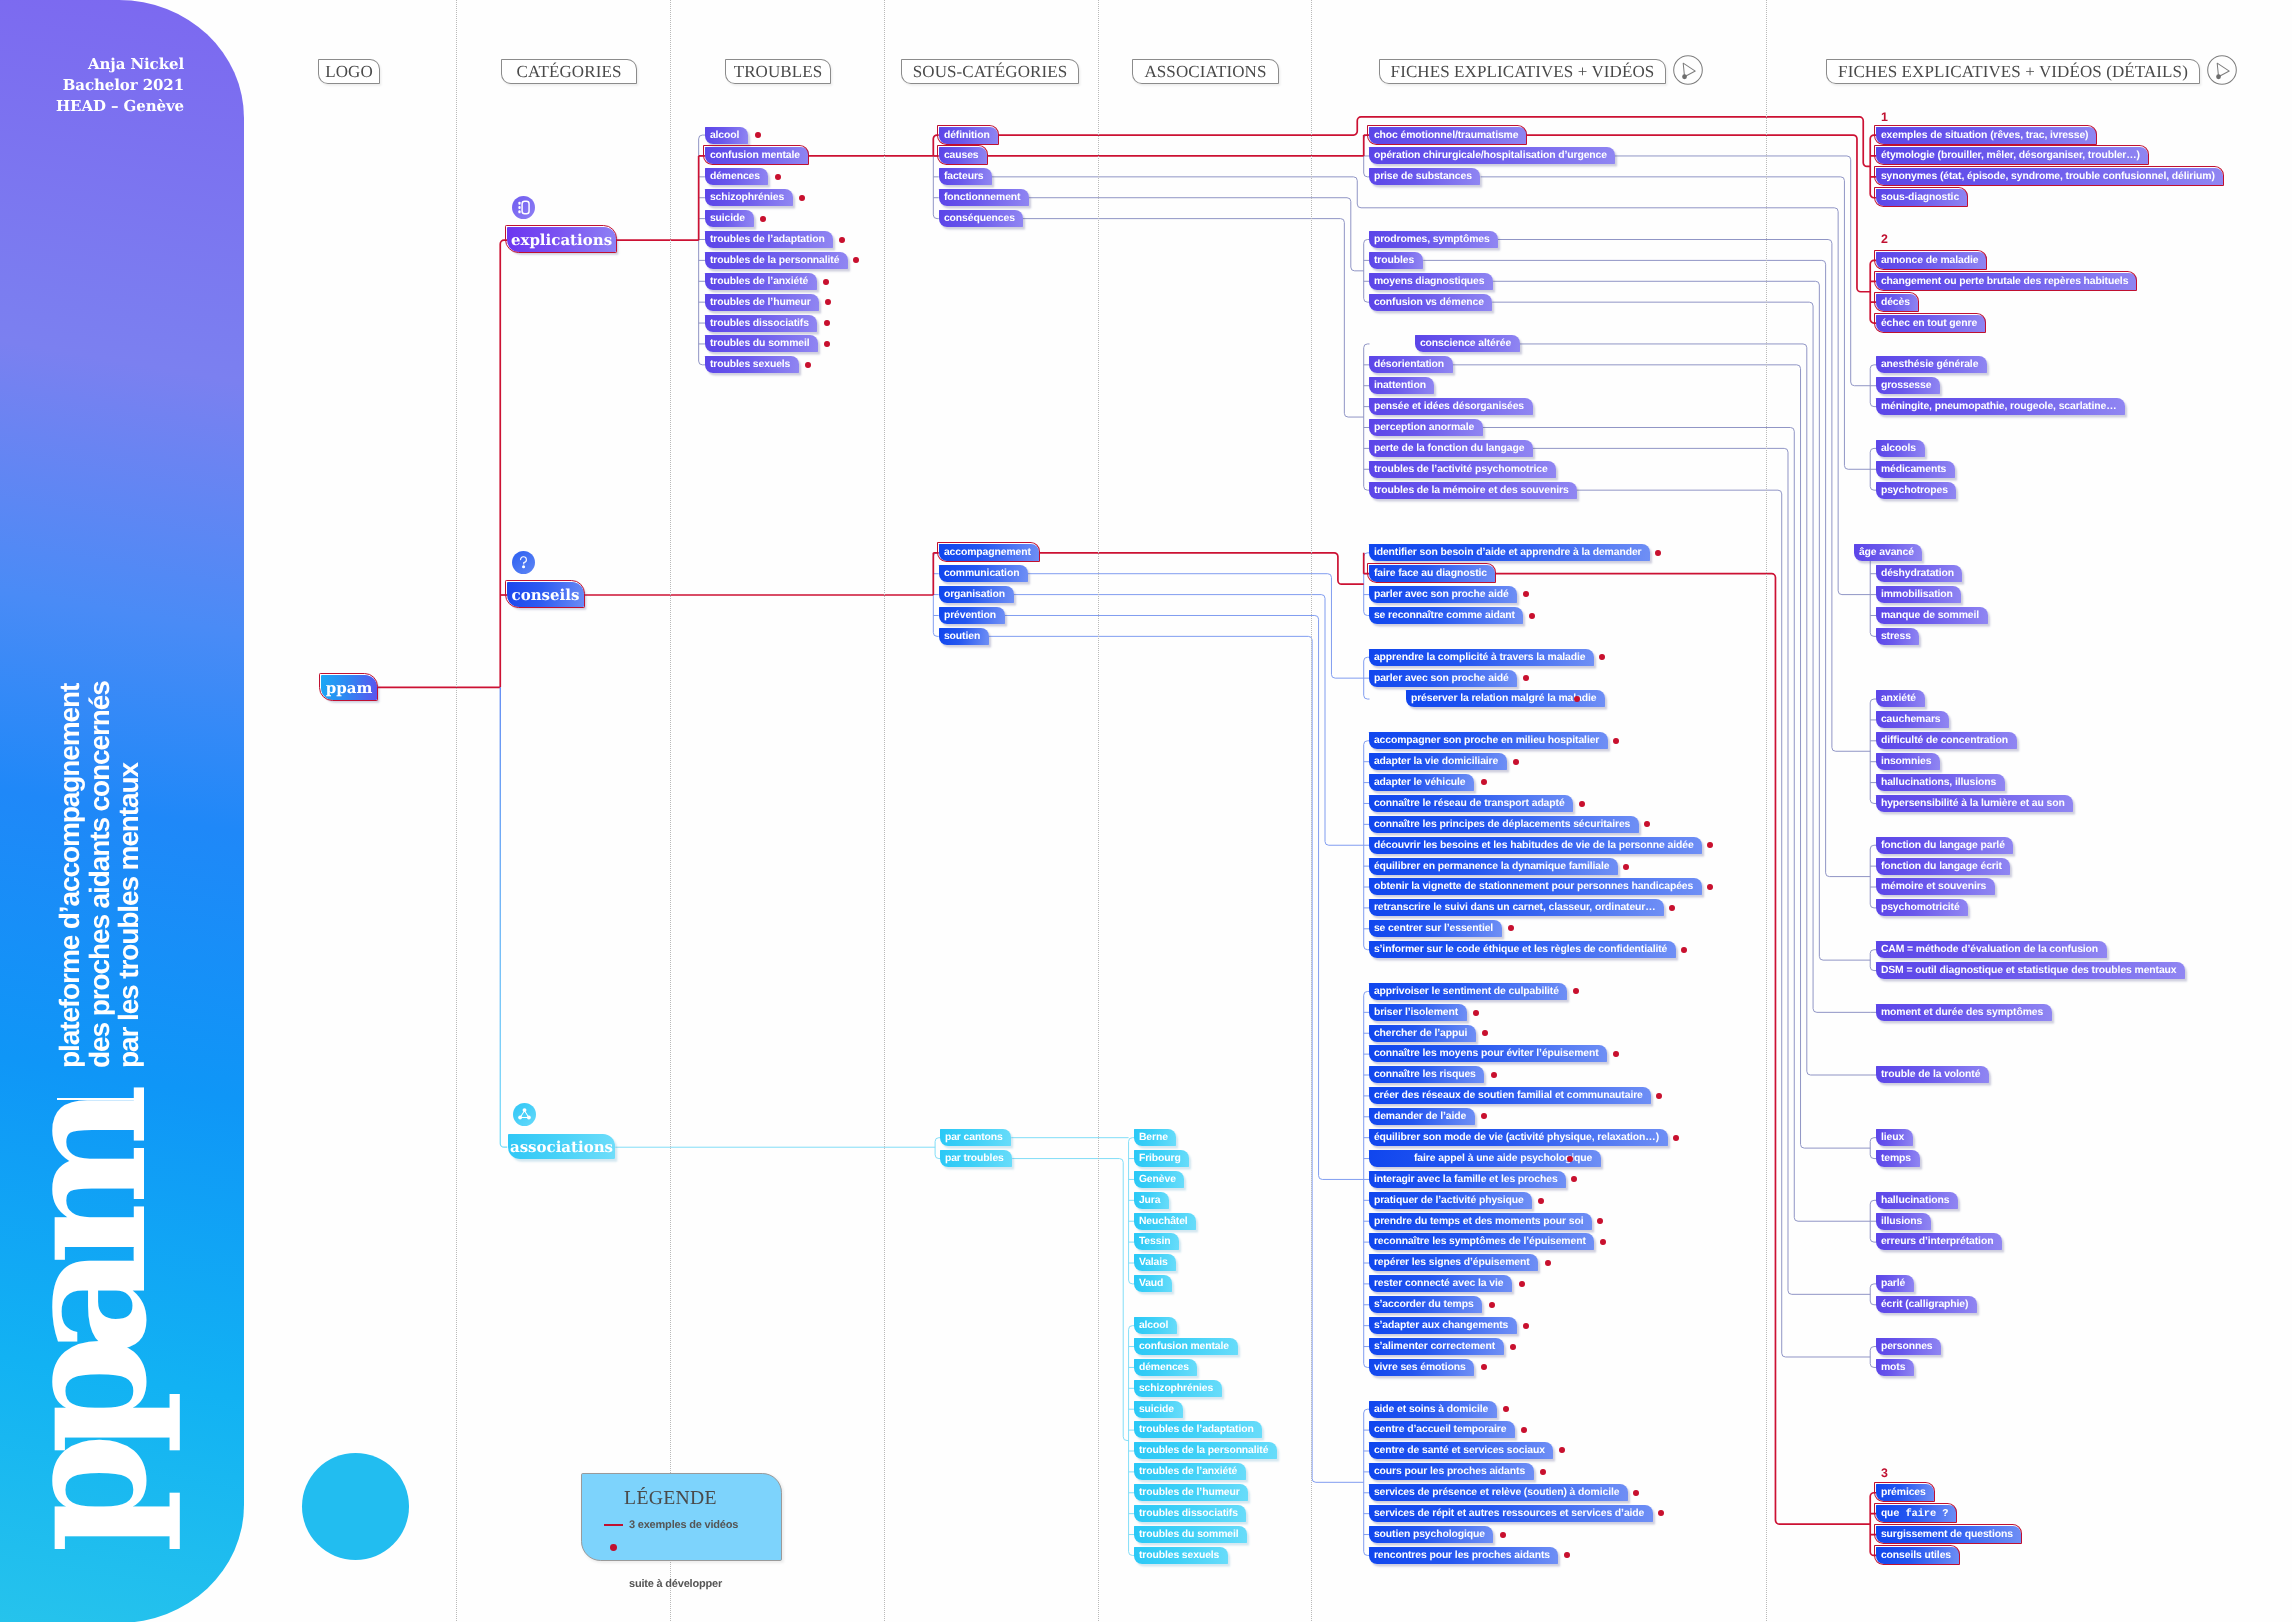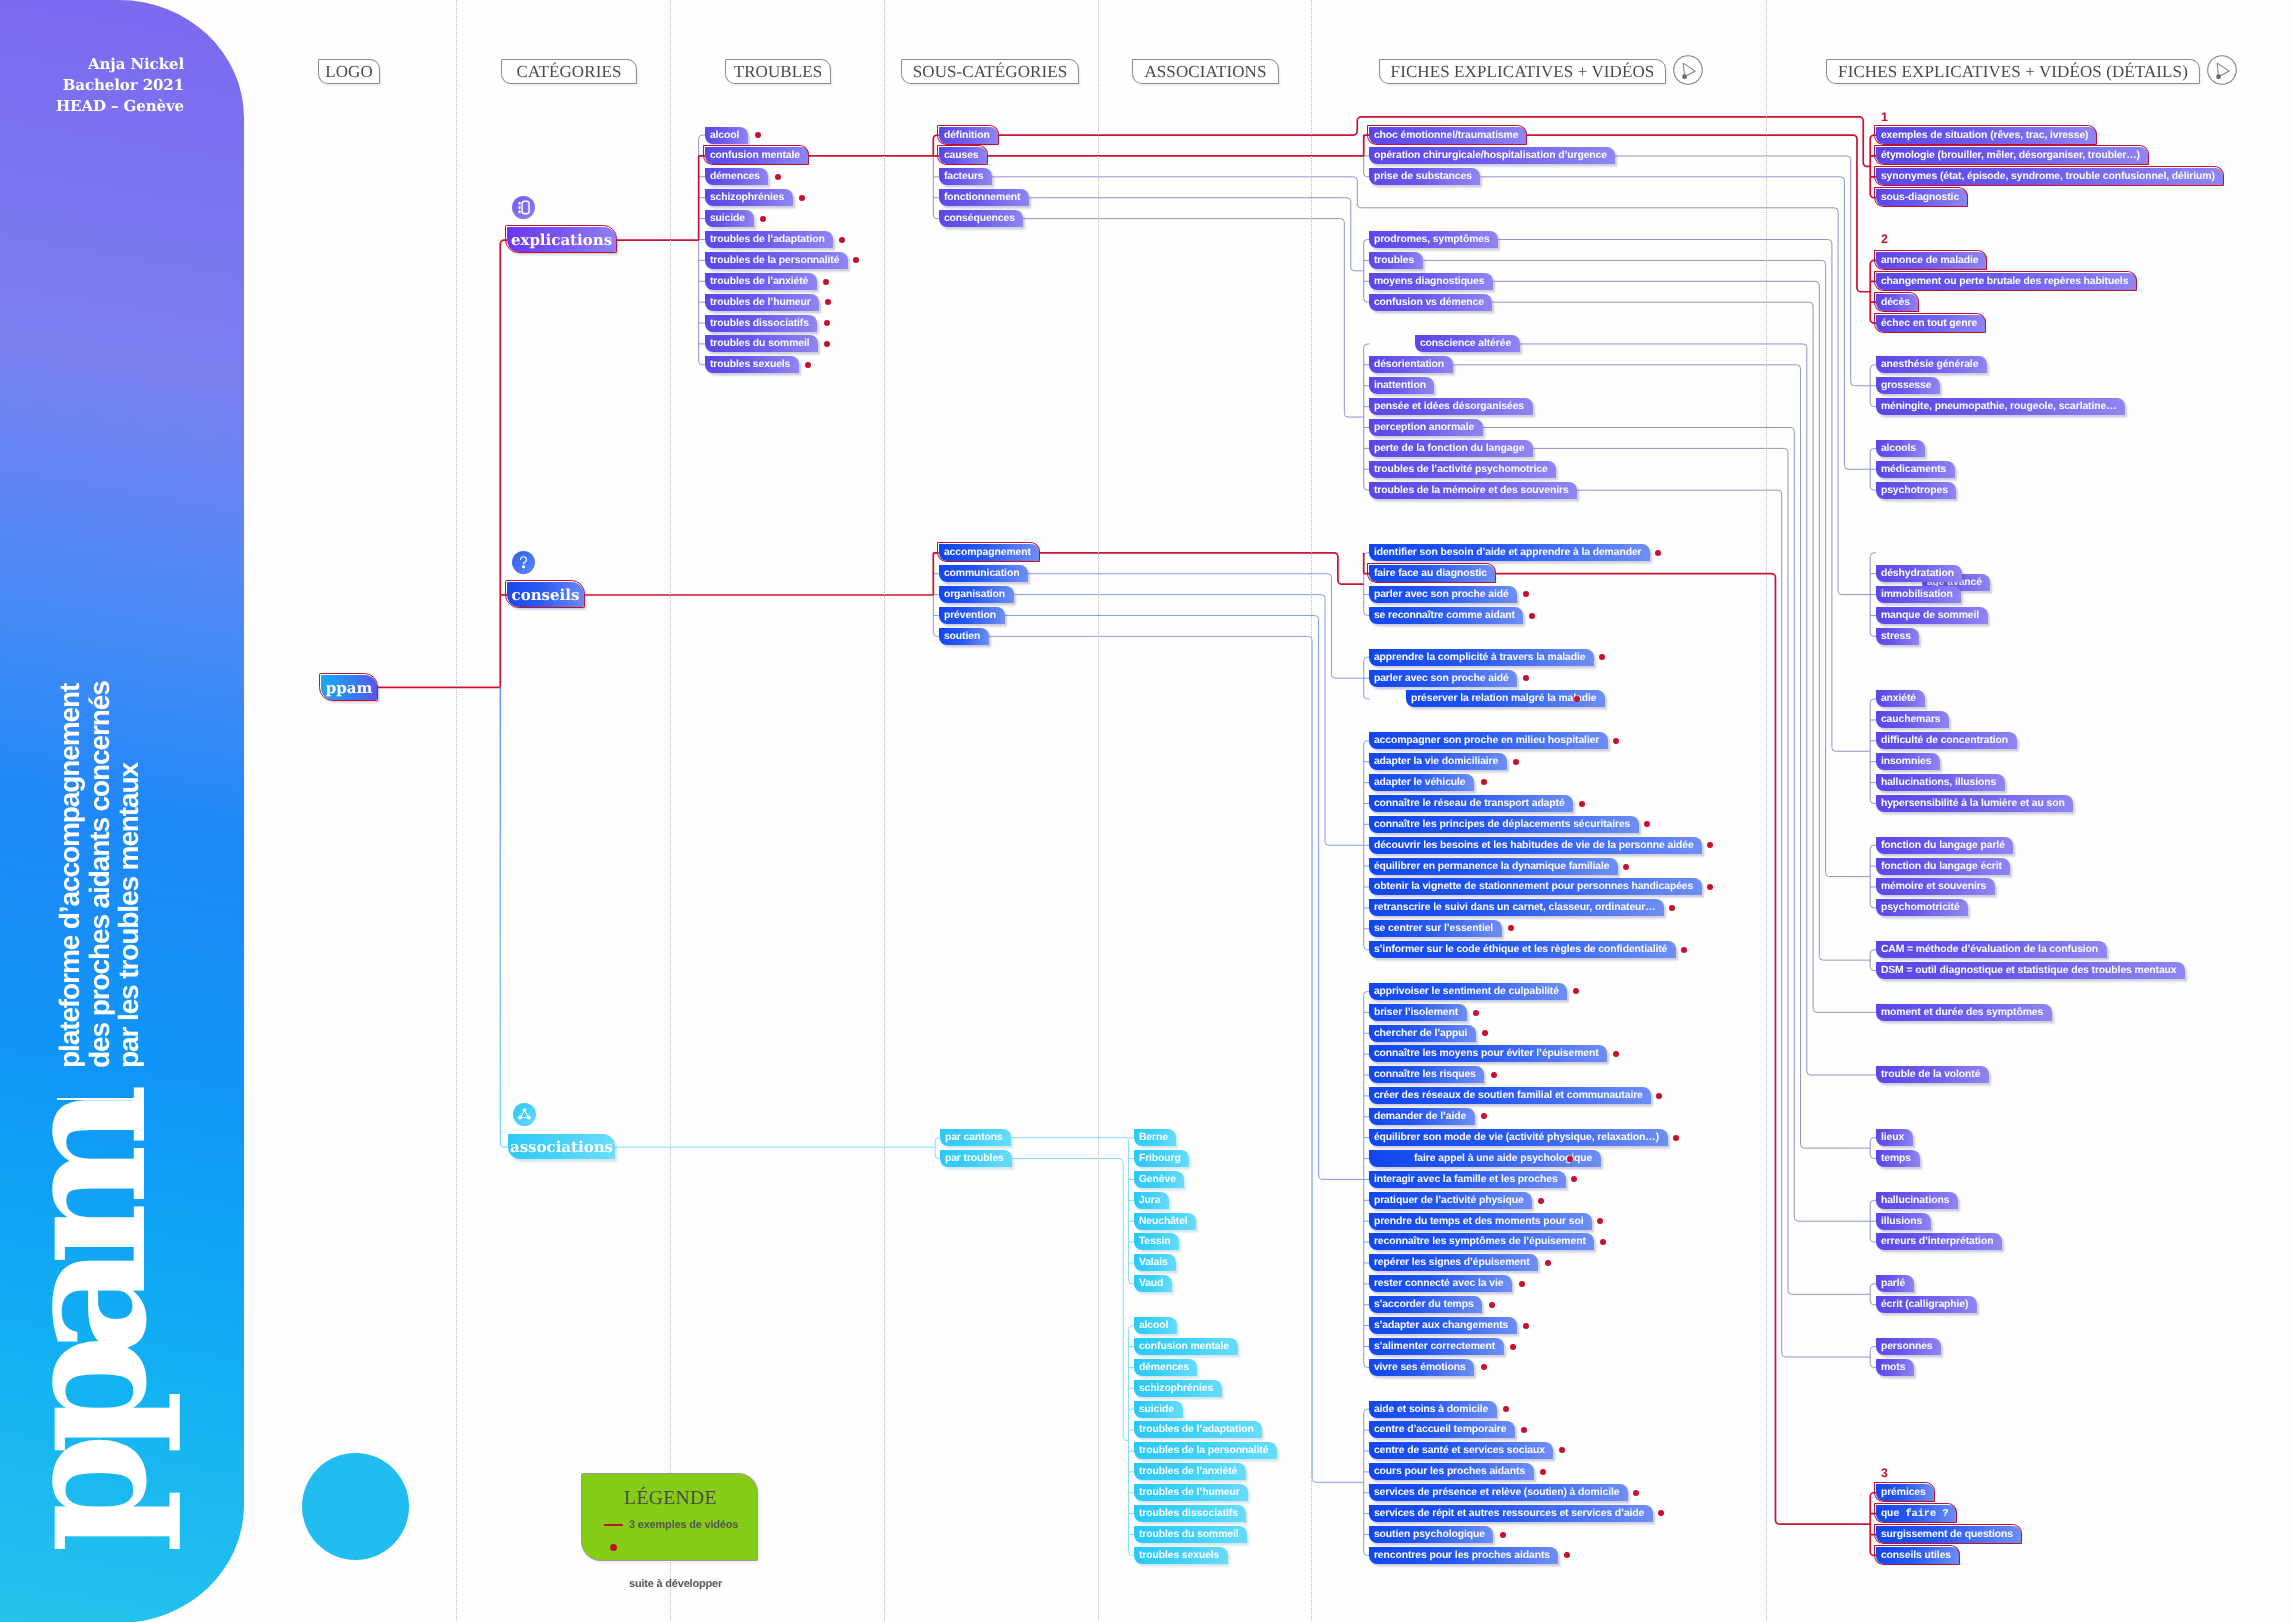--- a/index.html
+++ b/index.html
@@ -66,22 +66,22 @@
 .cat.associations::before{display:none;}
 .cat.root{background:linear-gradient(97deg,#1aa8f5 0%,#2f86f2 48%,#5b53ef 100%);}
 
 .caticon{position:absolute;width:23px;height:23px;}
 .caticon svg{position:absolute;left:0;top:0;}
 
 
 .gnum{position:absolute;color:#c01030;font-size:12.4px;font-weight:bold;line-height:1;}
 
 
-#legend{position:absolute;left:581px;top:1473px;width:177px;height:88px;box-sizing:border-box;z-index:5;
- border:1px solid #9a9a9a;background:#84cc16;
+#legend{position:absolute;left:581px;top:1473px;width:201px;height:88px;box-sizing:border-box;z-index:5;
+ border:1px solid #9a9a9a;background:#7dd3fc;
  border-radius:1.8px 19.7px 1.8px 19.7px;box-shadow:1.3px 1.8px 2.7px rgba(0,0,0,.07);}
 #legend .ltitle{position:absolute;left:0;top:12.5px;width:177px;text-align:center;
  font-family:"Liberation Serif",serif;font-size:19.7px;color:#4a4a4a;letter-spacing:0.3px;}
 #legend .lrow{position:absolute;font-size:11px;font-weight:bold;color:#555;letter-spacing:-0.2px;white-space:nowrap;}
 #legend #lrow1{left:47px;top:45px;}
 #legend #lrow2{left:47px;top:65px;margin-top:39px;}
 #legend .lline{position:absolute;left:22.4px;top:50px;height:2px;background:#c01030;width:19px;}
 #legend .ldot{position:absolute;left:28px;top:70px;width:6.8px;height:6.8px;border-radius:50%;background:#c01030;}
 
 svg.links{position:absolute;left:0;top:0;width:2293px;height:1623px;pointer-events:none;}
@@ -569,21 +569,21 @@
       </div>
       <div class="node purple" style="left: 1876px; top: 440px;">
         <span>alcools</span>
       </div>
       <div class="node purple" style="left: 1876px; top: 461px;">
         <span>médicaments</span>
       </div>
       <div class="node purple" style="left: 1876px; top: 482px;">
         <span>psychotropes</span>
       </div>
-      <div class="node purple" style="left: 1922px; top: 544px; margin-top: 30px;">
+      <div class="node purple" style="left: 1854px; top: 544px;">
         <span>âge avancé</span>
       </div>
       <div class="node purple" style="left: 1876px; top: 565px;">
         <span>déshydratation</span>
       </div>
       <div class="node purple" style="left: 1876px; top: 586px;">
         <span>immobilisation</span>
       </div>
       <div class="node purple" style="left: 1876px; top: 607px;">
         <span>manque de sommeil</span>

